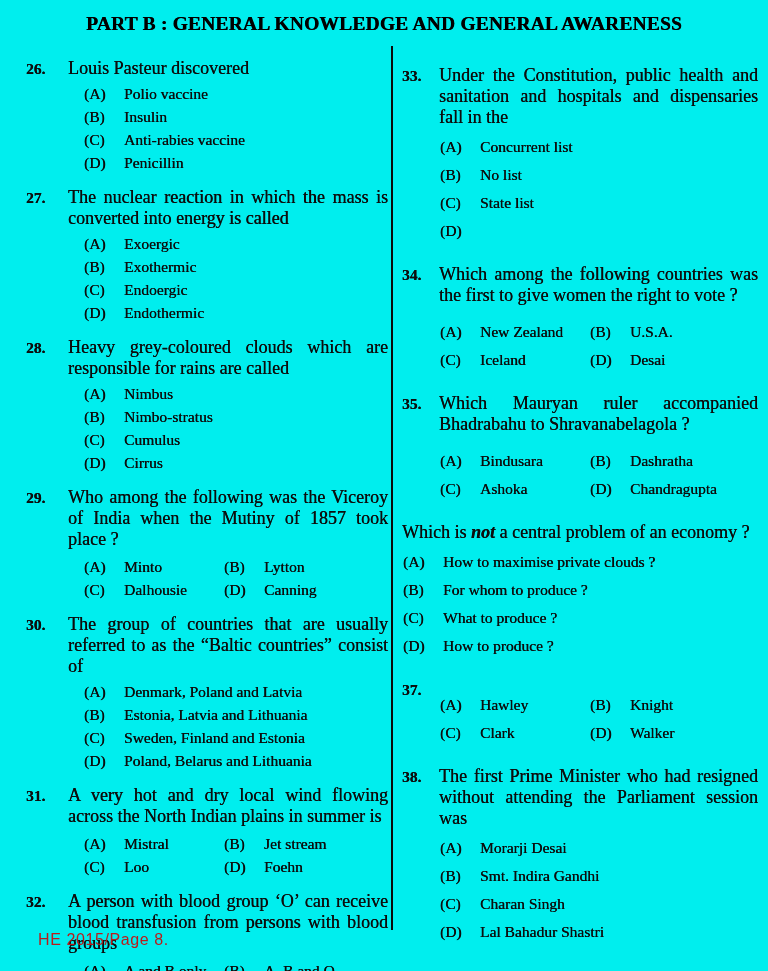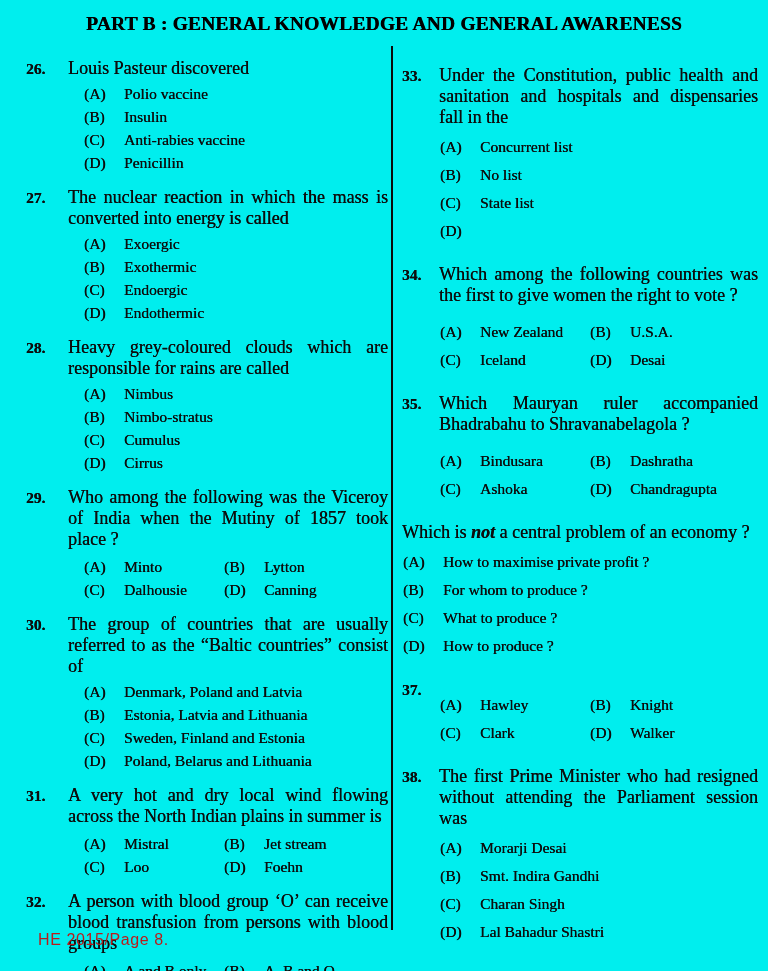--- a/index.html
+++ b/index.html
@@ -334,21 +334,21 @@
             </div>
           </div>
         </div>
       </div>
       <div class="question">
         <div class="q-body">
           <div class="q-text"><span>Which is </span><span class="em">not</span><span> a central problem of an economy ?</span></div>
           <div class="options">
             <div class="option">
               <span class="opt-label">(A)</span>
-              <span class="opt-text">How to maximise private profit ?</span>
+              <span class="opt-text">How to maximise private clouds ?</span>
             </div>
             <div class="option">
               <span class="opt-label">(B)</span>
               <span class="opt-text">For whom to produce ?</span>
             </div>
             <div class="option">
               <span class="opt-label">(C)</span>
               <span class="opt-text">What to produce ?</span>
             </div>
             <div class="option">

